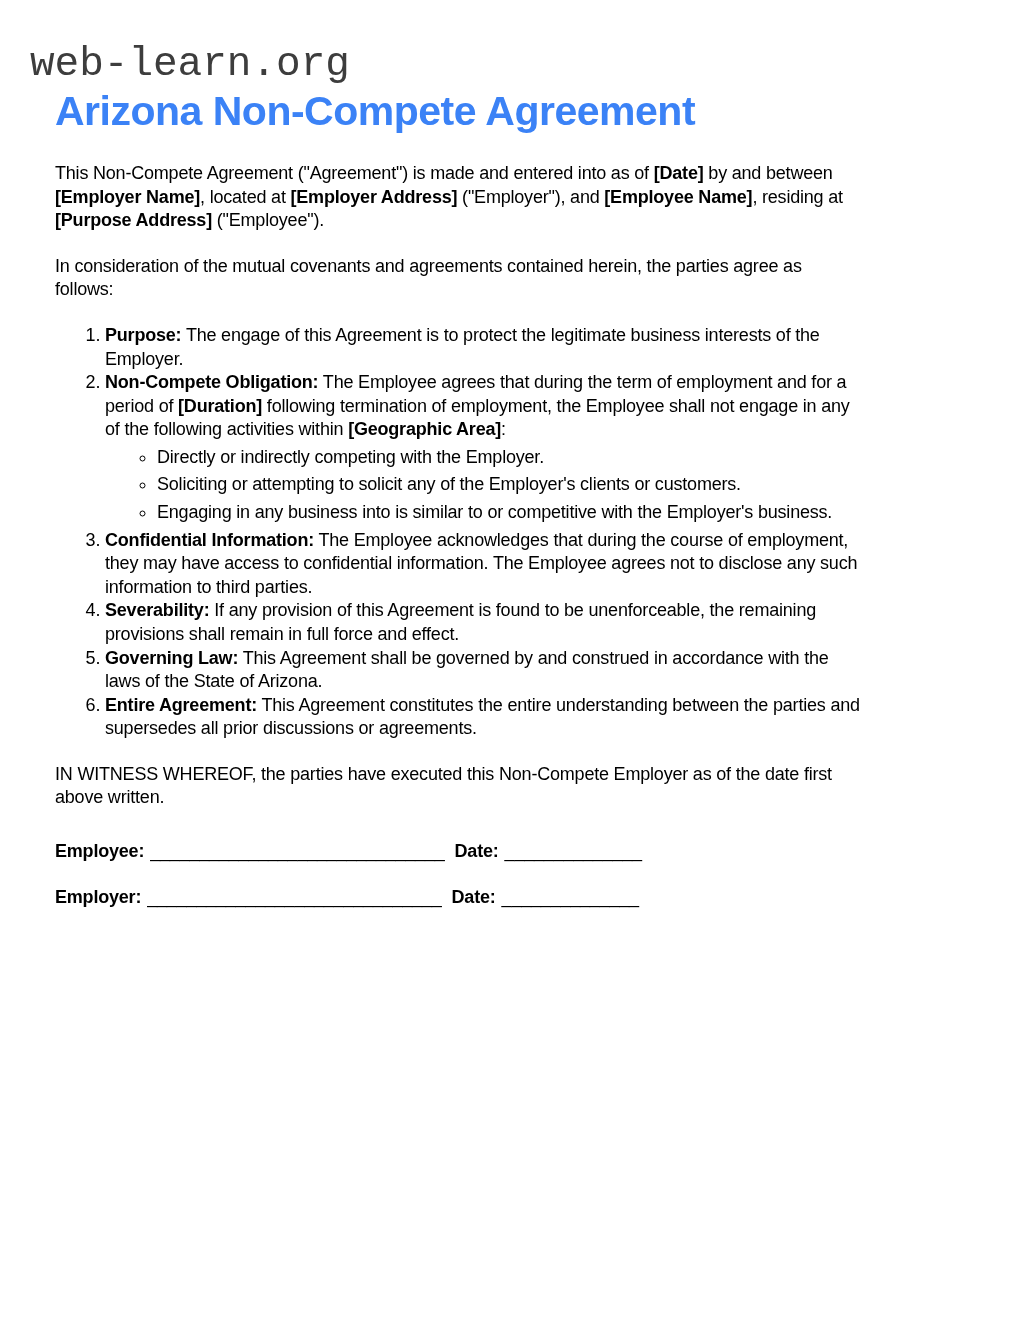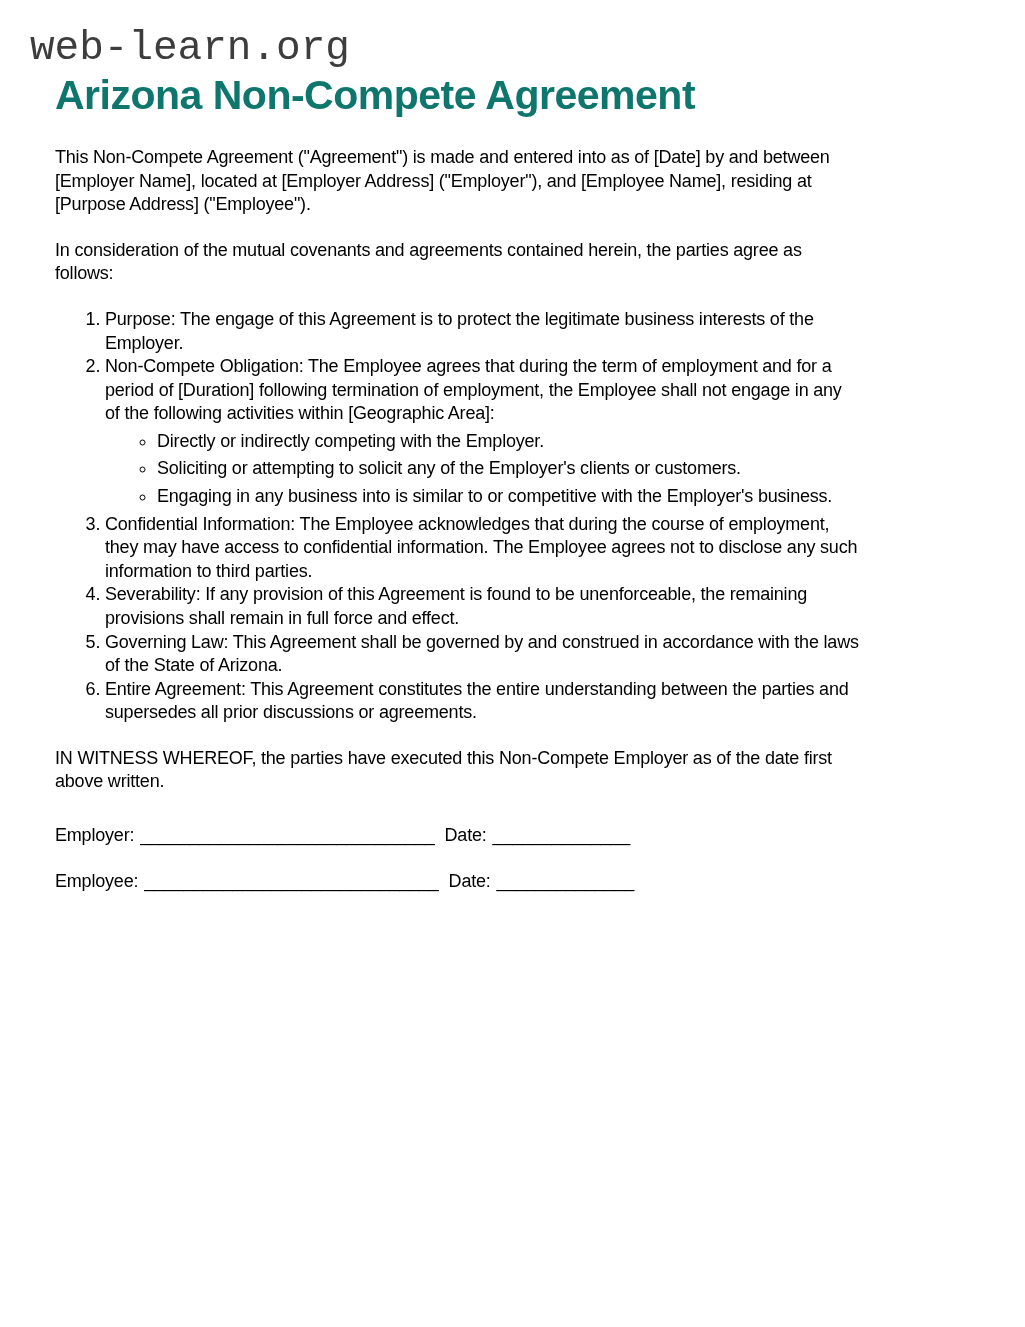--- a/index.html
+++ b/index.html
@@ -10,37 +10,37 @@
   }
   body {
     width: 1025px;
     min-height: 1327px;
     font-family: "Liberation Sans", sans-serif;
     color: #000000;
   }
   .page {
     width: 923px;
     min-height: 1327px;
-    padding: 20px 62px 40px 55px;
+    padding: 36px 62px 40px 55px;
   }
   .logo {
     font-family: "Liberation Mono", monospace;
     font-size: 41px;
     line-height: 1.0;
     color: #3d3d3d;
     margin: 8px 0 4px -25px;
     letter-spacing: 0px;
   }
   h1.doc-title {
     font-size: 41px;
     line-height: 1.1;
     font-weight: bold;
     margin: 0 0 28px 0;
     letter-spacing: -0.5px;
-    color: #0f766e;
+    color: #3b82f6;
   }
   .para {
     font-size: 18px;
     line-height: 1.31;
     margin: 22px 0;
     letter-spacing: -0.2px;
   }
   ol.clauses {
     margin: 22px 0;
     padding-left: 50px;
@@ -48,21 +48,21 @@
     line-height: 1.31;
     letter-spacing: -0.2px;
   }
   ol.clauses > li { margin: 0; padding: 0; }
   ul.activities {
     list-style-type: circle;
     margin: 0;
     padding-left: 48px;
   }
   ul.activities > li { margin: 4px; padding: 0; }
-  b, .bold { font-weight: normal; }
+  b, .bold { font-weight: bold; }
   .sig-row {
     font-size: 18px;
     line-height: 1.31;
     margin: 0 0 22px 0;
     letter-spacing: -0.2px;
     white-space: nowrap;
   }
   .sig-row .sig-label { margin-right: 6px; }
   .sig-row .sig-line { margin-right: 10px; }
   .sig-block { margin-top: 30px; }
@@ -103,20 +103,20 @@
     </li>
     <li>
       <span><b>Entire Agreement:</b><span> This Agreement constitutes the entire understanding between the parties and supersedes all prior discussions or agreements.</span></span>
     </li>
   </ol>
 
   <p class="para">IN WITNESS WHEREOF, the parties have executed this Non-Compete Employer as of the date first above written.</p>
 
   <div class="sig-block">
     <div class="sig-row">
-      <b class="sig-label">Employer:</b><span class="sig-line">______________________________</span><b class="sig-label">Date:</b><span class="sig-line">______________</span>
+      <b class="sig-label">Employee:</b><span class="sig-line">______________________________</span><b class="sig-label">Date:</b><span class="sig-line">______________</span>
     </div>
     <div class="sig-row">
-      <b class="sig-label">Employee:</b><span class="sig-line">______________________________</span><b class="sig-label">Date:</b><span class="sig-line">______________</span>
+      <b class="sig-label">Employer:</b><span class="sig-line">______________________________</span><b class="sig-label">Date:</b><span class="sig-line">______________</span>
     </div>
   </div>
 
 </div>
 
 </body></html>

